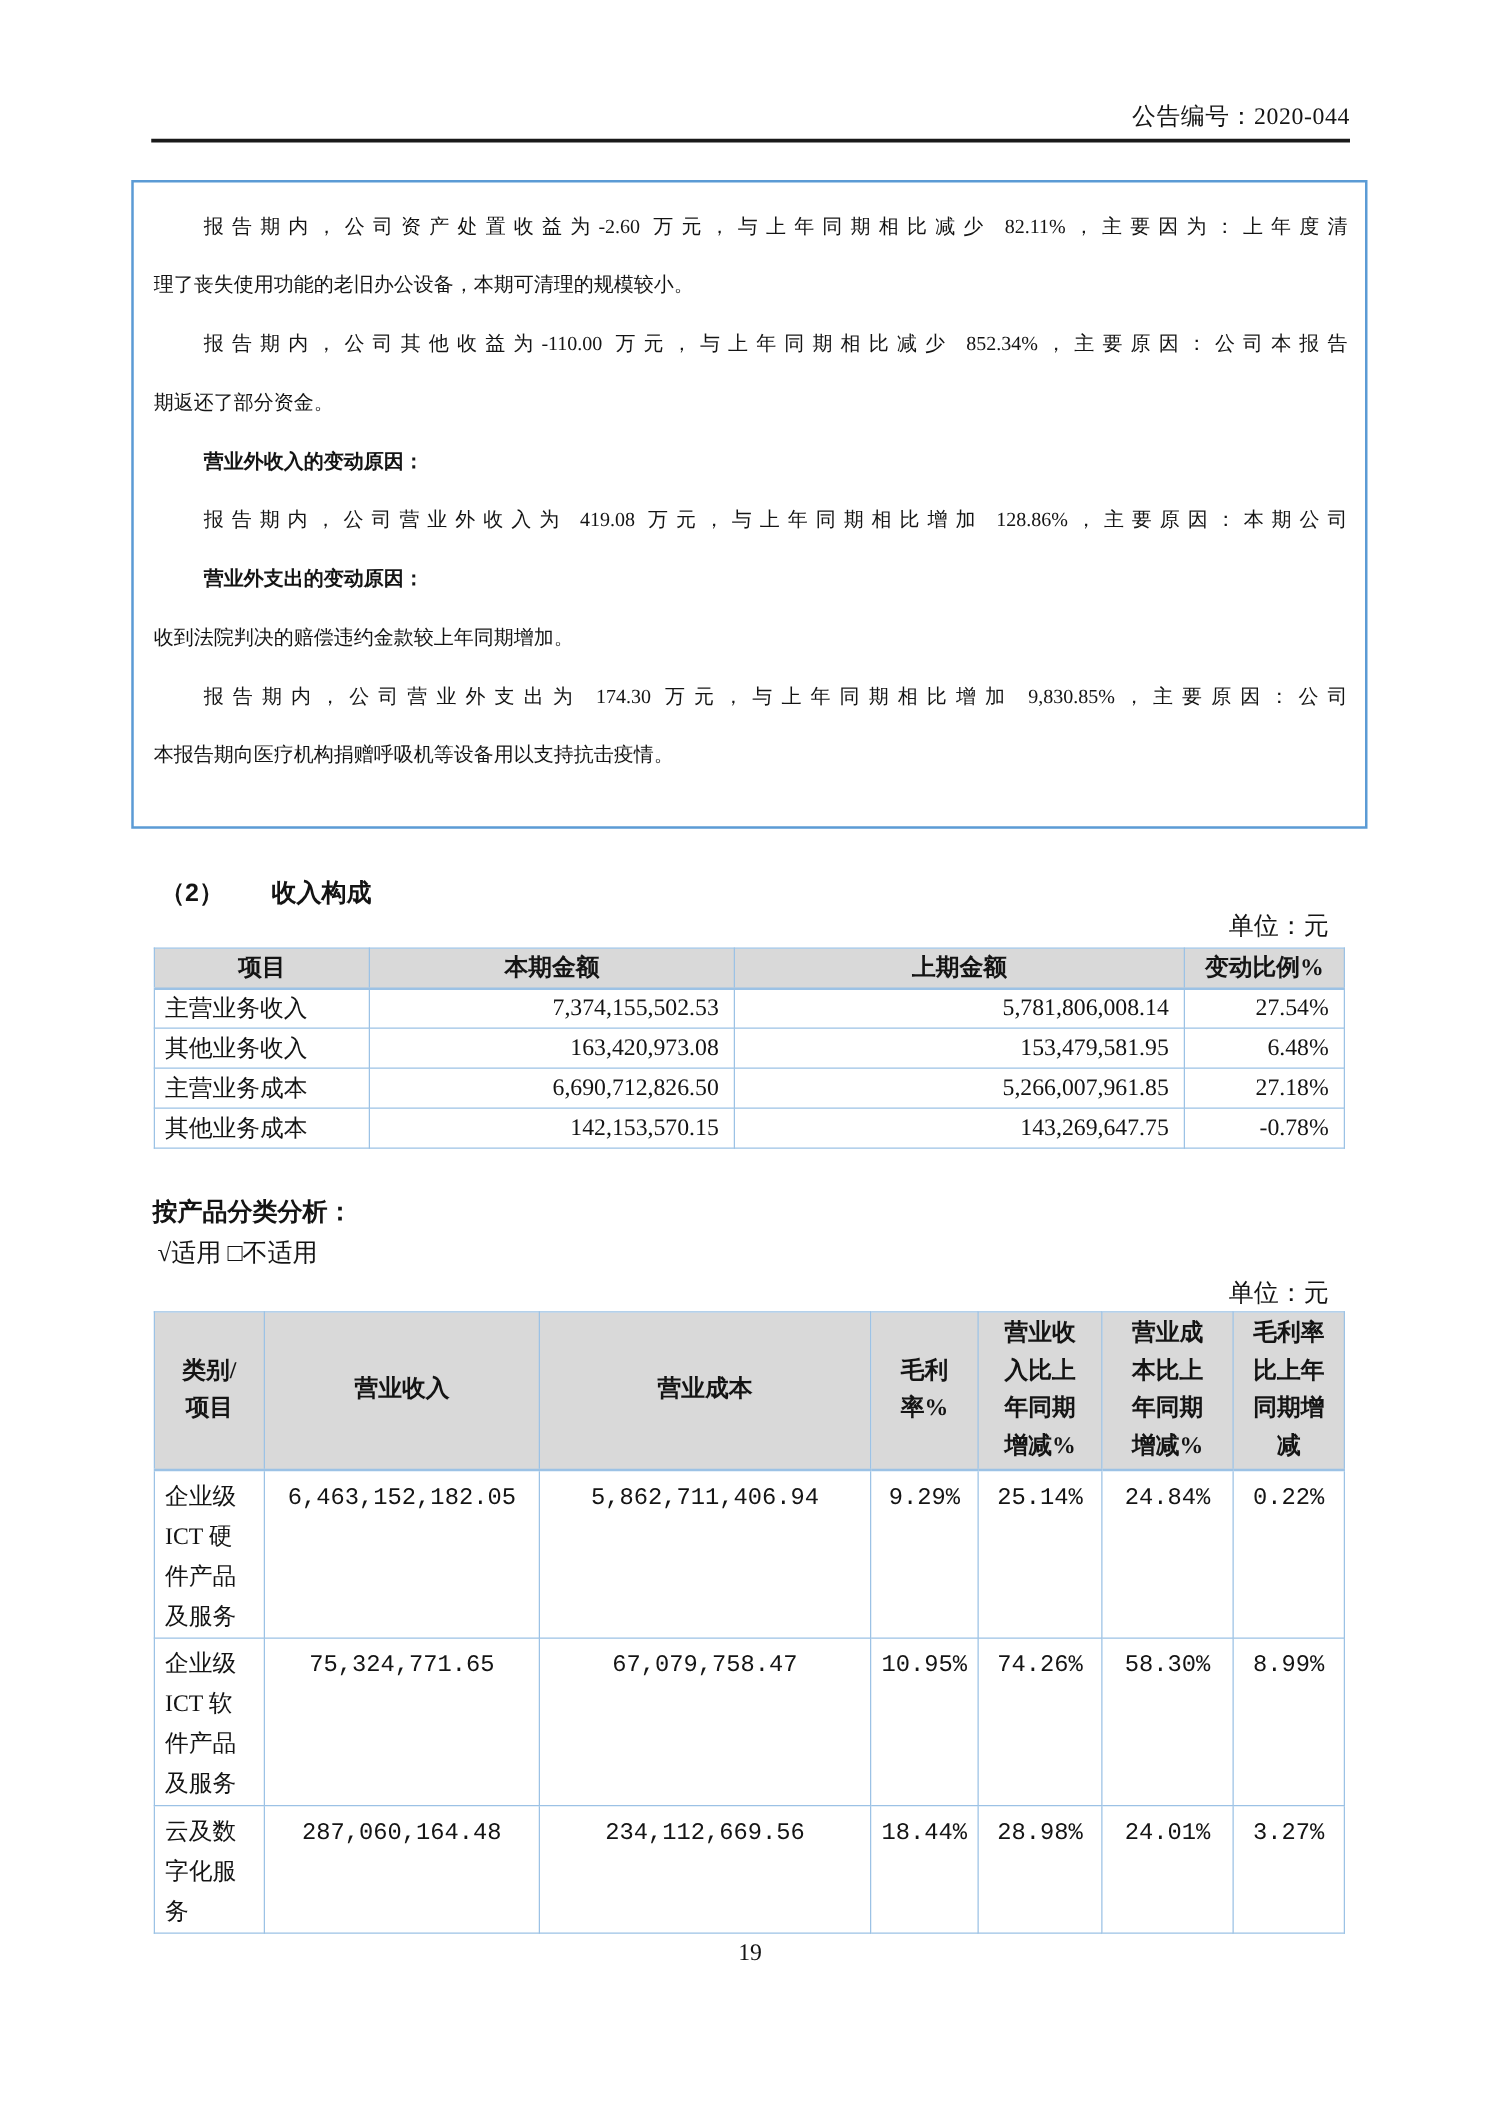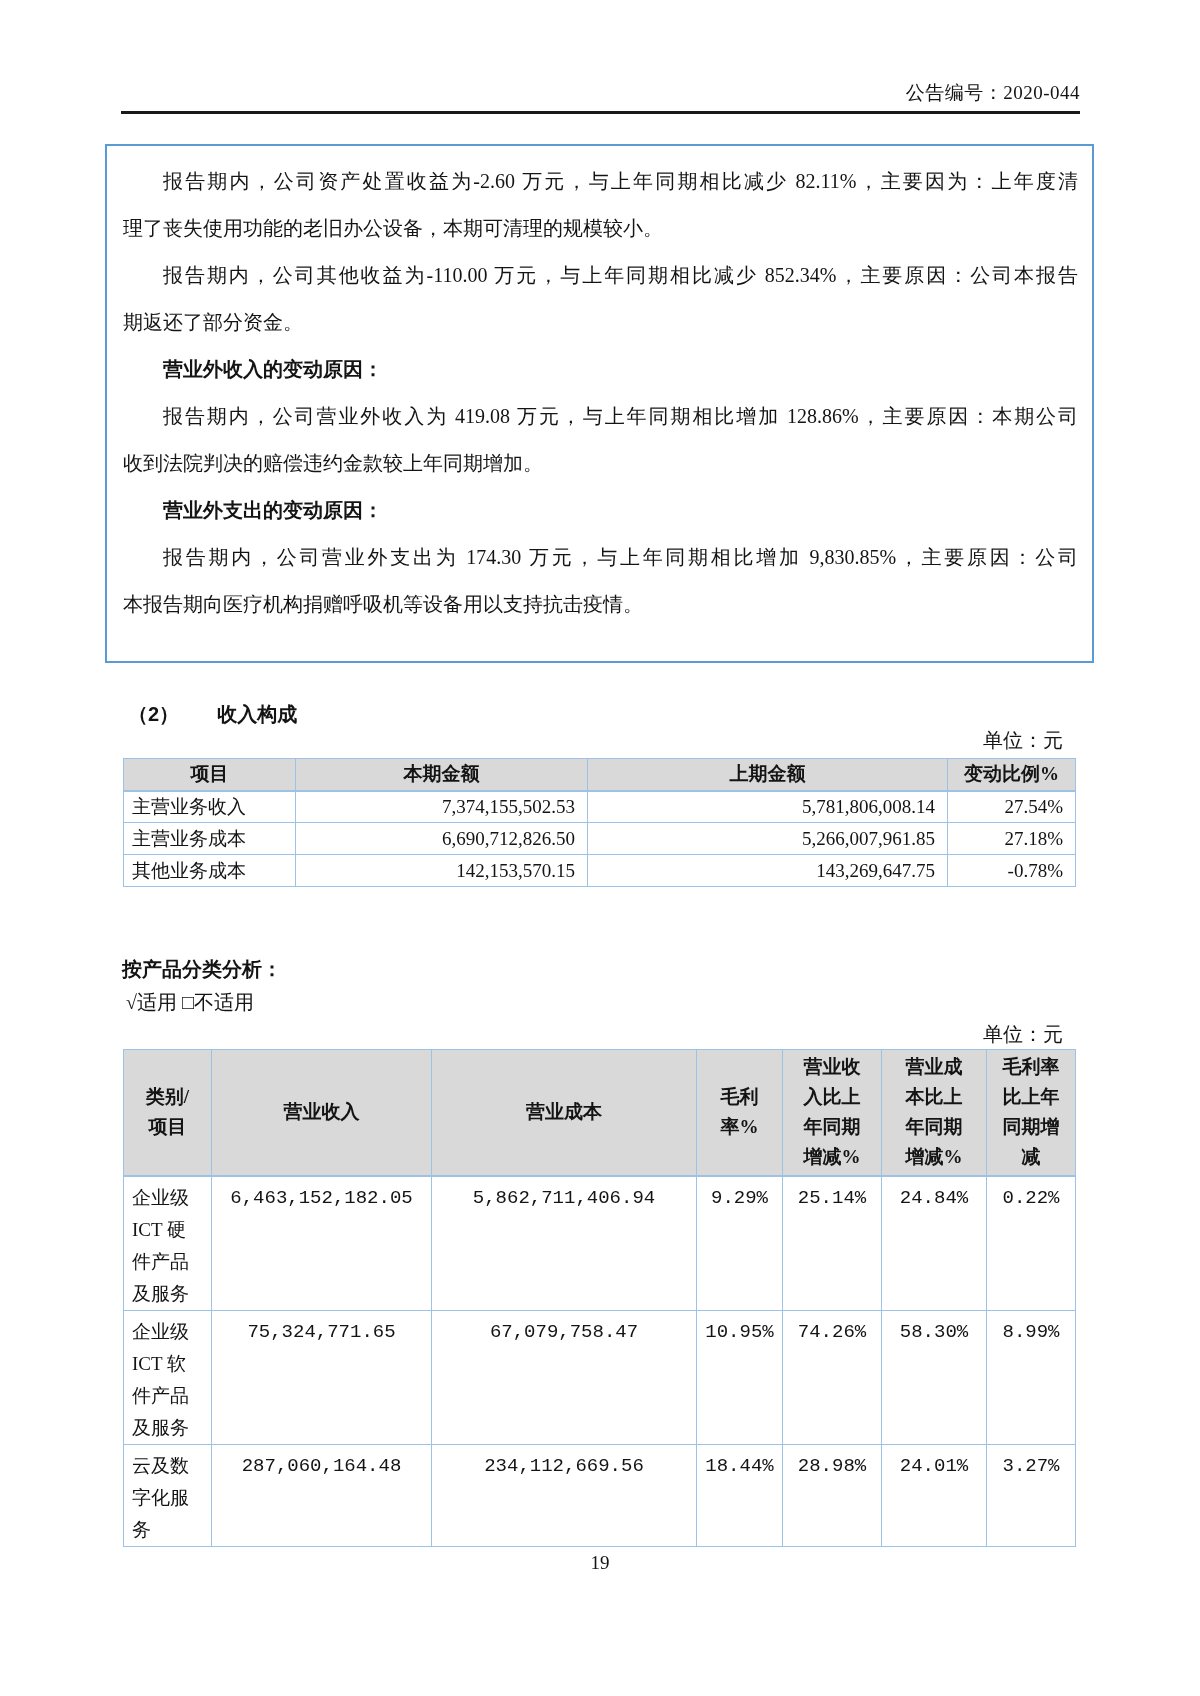--- a/index.html
+++ b/index.html
@@ -15,21 +15,21 @@
   }
   .heiti{font-family:"Liberation Sans","DejaVu Sans",sans-serif;font-weight:bold;}
 
   .ann-no{position:absolute;top:80px;right:120px;font-size:19px;letter-spacing:.5px;}
   .rule{position:absolute;top:111px;left:121px;width:959px;height:0;border-top:3px solid var(--rule-color);}
 
   .info-box{
     position:absolute;left:105px;top:144px;width:989px;height:519px;box-sizing:border-box;
     border:2px solid var(--box-border);padding:12px 14px 0 16px;
   }
-  .box-line{font-size:20px;line-height:47px;height:47px;white-space:nowrap;}
+  .box-line{font-size:16px;line-height:47px;height:47px;white-space:nowrap;}
   .box-line.indent{padding-left:40px;}
   .box-line.full{text-align:justify;text-align-last:justify;}
 
   .sec2{position:absolute;left:128px;top:701px;font-size:20px;display:flex;gap:38px;}
   .sec3{position:absolute;left:122px;top:956px;font-size:20px;}
   .applic{position:absolute;left:126px;top:989px;font-size:20px;}
   .unit{position:absolute;right:137px;top:727px;font-size:20px;}
   .unit2{top:1021px;}
 
   table{border-collapse:collapse;table-layout:fixed;position:absolute;left:123px;width:952px;font-size:19px;}
@@ -63,22 +63,22 @@
   <div class="ann-no">公告编号：2020-044</div>
   <div class="rule"></div>
 
   <div class="info-box">
     <div class="box-line indent full">报告期内，公司资产处置收益为-2.60 万元，与上年同期相比减少 82.11%，主要因为：上年度清</div>
     <div class="box-line">理了丧失使用功能的老旧办公设备，本期可清理的规模较小。</div>
     <div class="box-line indent full">报告期内，公司其他收益为-110.00 万元，与上年同期相比减少 852.34%，主要原因：公司本报告</div>
     <div class="box-line">期返还了部分资金。</div>
     <div class="box-line indent heiti">营业外收入的变动原因：</div>
     <div class="box-line indent full">报告期内，公司营业外收入为 419.08 万元，与上年同期相比增加 128.86%，主要原因：本期公司</div>
+    <div class="box-line indent heiti">营业外支出的变动原因：</div>
     <div class="box-line">收到法院判决的赔偿违约金款较上年同期增加。</div>
-    <div class="box-line indent heiti">营业外支出的变动原因：</div>
     <div class="box-line indent full">报告期内，公司营业外支出为 174.30 万元，与上年同期相比增加 9,830.85%，主要原因：公司</div>
     <div class="box-line">本报告期向医疗机构捐赠呼吸机等设备用以支持抗击疫情。</div>
   </div>
 
   <div class="sec2 heiti">
     <span>（2）</span>
     <span>收入构成</span>
   </div>
   <div class="unit">单位：元</div>
 
@@ -94,20 +94,26 @@
         <th>项目</th>
         <th>本期金额</th>
         <th>上期金额</th>
         <th>变动比例%</th>
       </tr>
       <tr>
         <td class="label">主营业务收入</td>
         <td class="num">7,374,155,502.53</td>
         <td class="num">5,781,806,008.14</td>
         <td class="num">27.54%</td>
+      </tr>
+      <tr>
+        <td class="label">其他业务收入</td>
+        <td class="num">163,420,973.08</td>
+        <td class="num">153,479,581.95</td>
+        <td class="num">6.48%</td>
       </tr>
       <tr>
         <td class="label">主营业务成本</td>
         <td class="num">6,690,712,826.50</td>
         <td class="num">5,266,007,961.85</td>
         <td class="num">27.18%</td>
       </tr>
       <tr>
         <td class="label">其他业务成本</td>
         <td class="num">142,153,570.15</td>

